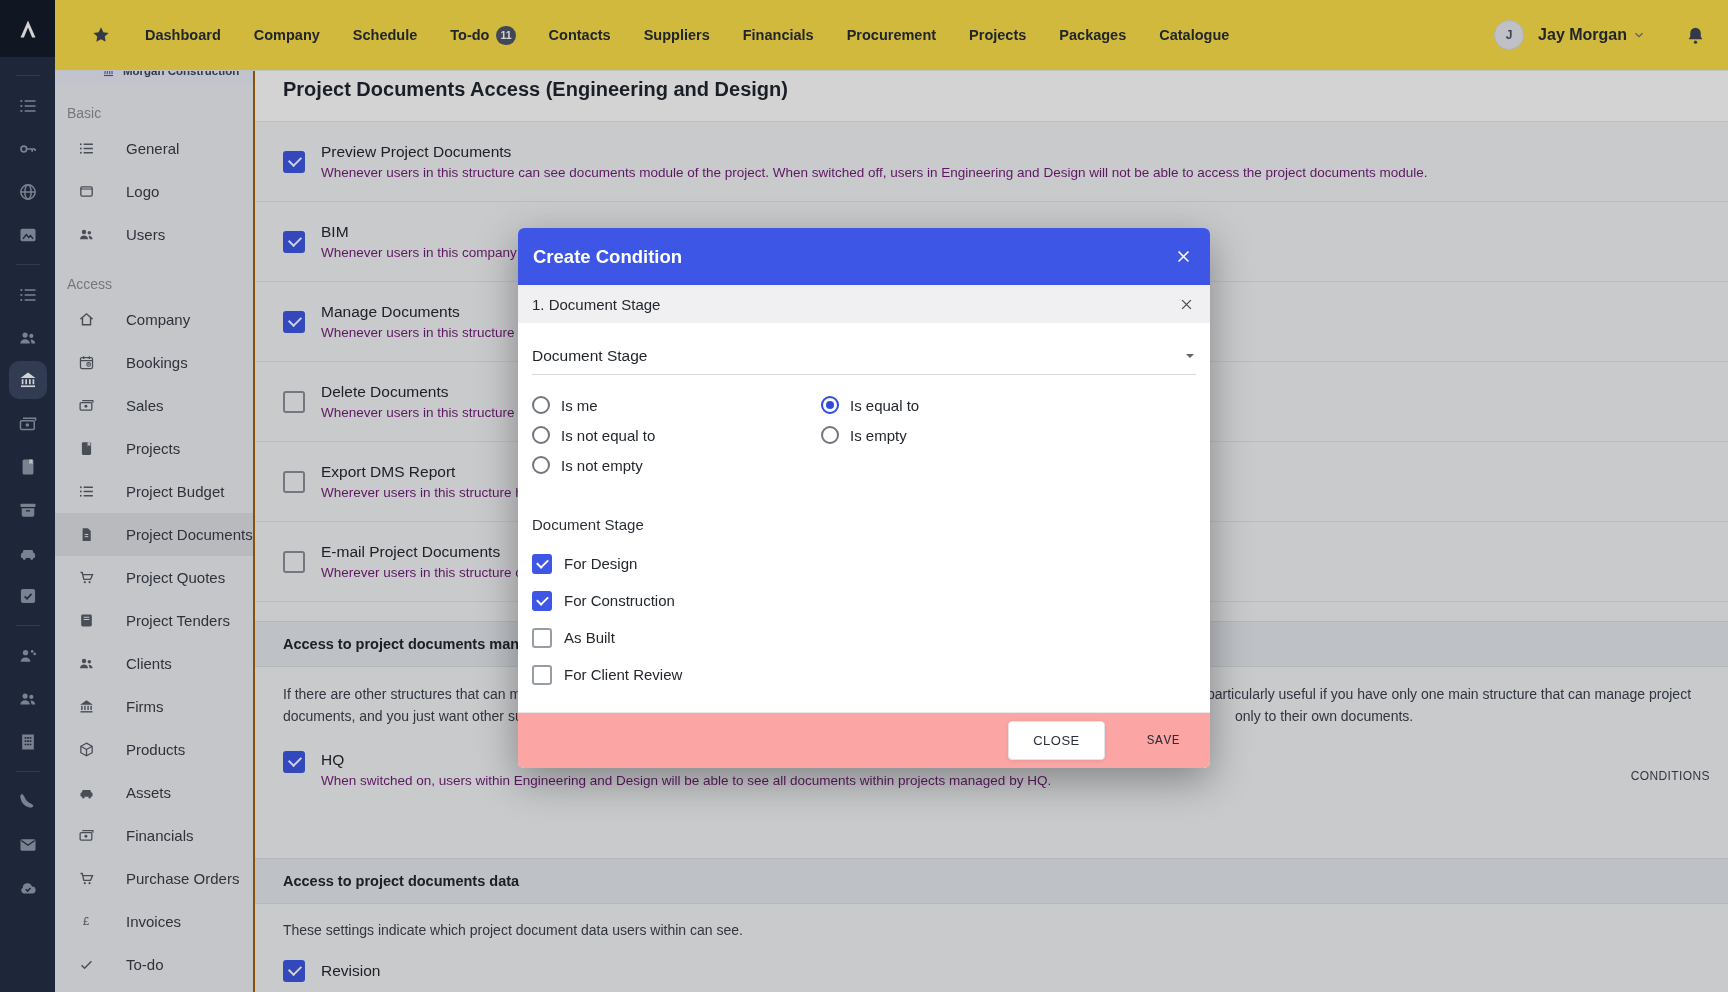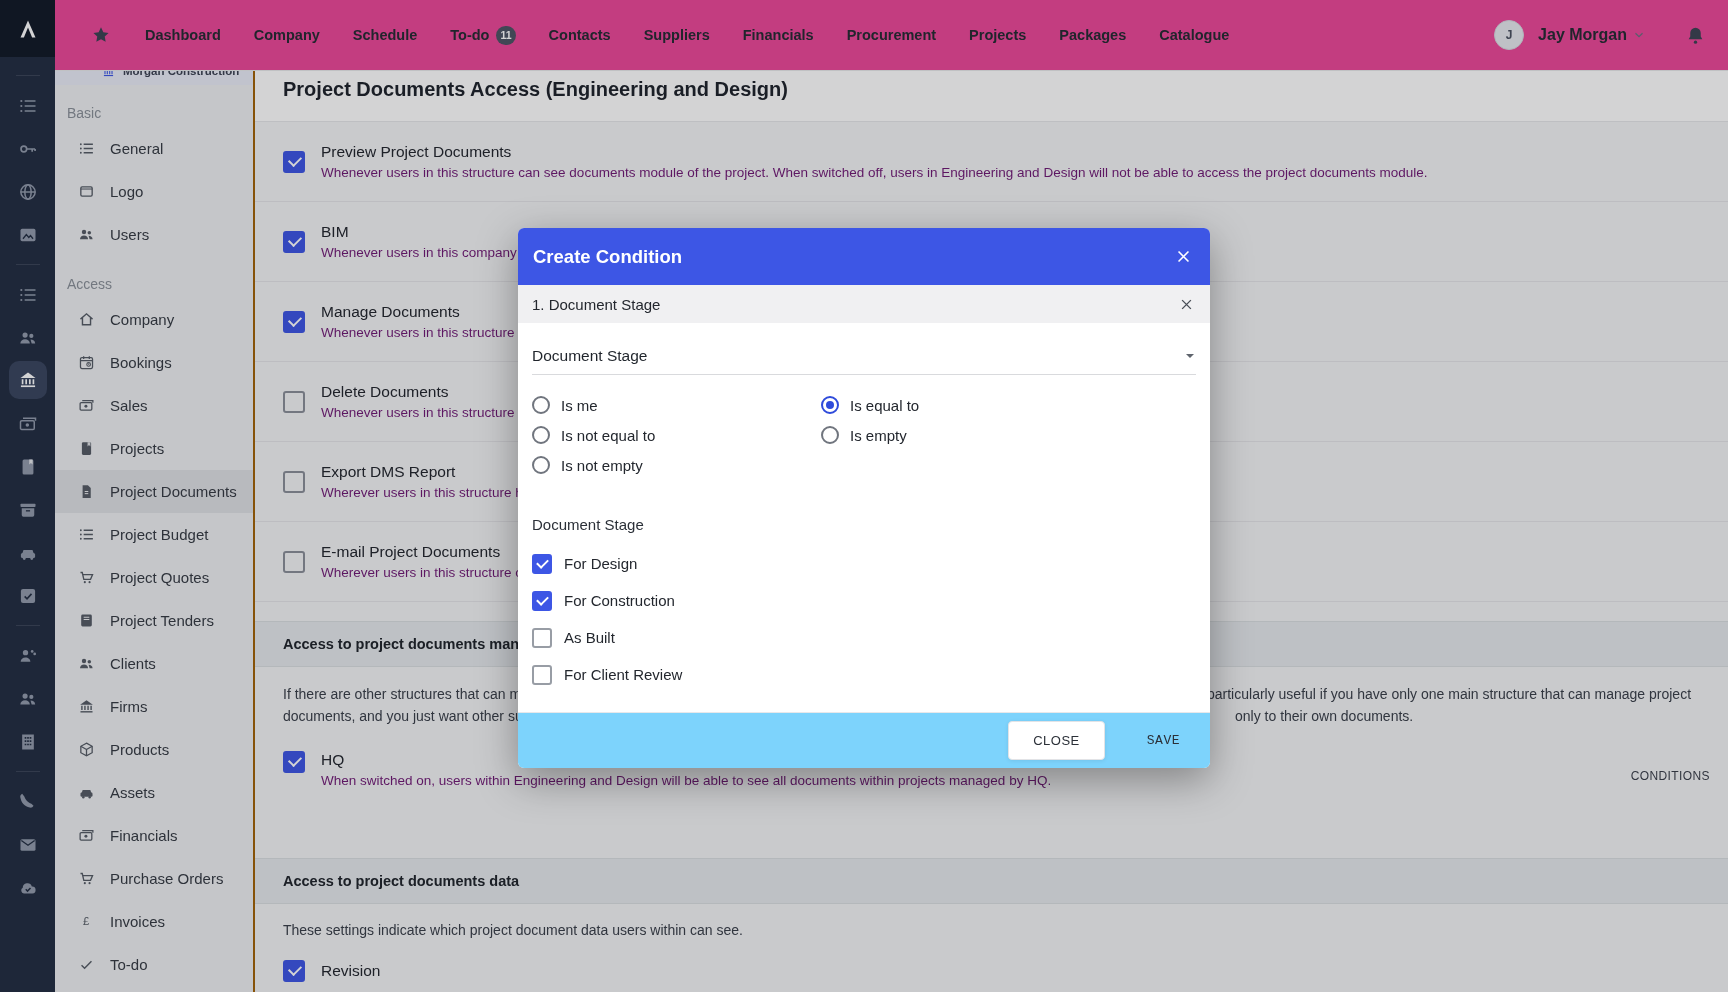--- a/index.html
+++ b/index.html
@@ -9,21 +9,21 @@
   
   .rail { position:absolute; left:0; top:0; width:55px; height:992px; background:#232e42; z-index:10; }
   .rail-logo { width:55px; height:57px; background:#121a28; display:flex; align-items:center; justify-content:center; }
   .rail-icons { display:flex; flex-direction:column; align-items:center; padding-top:10px; }
   .rail-item { width:38px; height:43px; display:flex; align-items:center; justify-content:center; color:#939cad; cursor:pointer; }
   .rail-item svg { width:20px; height:20px; }
   .rail-item.active { background:#3a4660; border-radius:10px; color:#ffffff; height:38px; margin:2px 0 3px; }
   .rail-div { width:24px; height:1px; background:#3b4558; margin:8px 0; }
 
   
-  .topnav { position:absolute; left:55px; top:0; right:0; height:71px; background:#ec4899;
+  .topnav { position:absolute; left:55px; top:0; right:0; height:71px; background:#fde047;
     border-bottom:1px solid #e8e9eb; display:flex; align-items:center; z-index:9; }
   .nav-star { margin-left:36px; color:#3c4454; display:flex; cursor:pointer; }
   .nav-star svg { width:20px; height:20px; }
   .nav-items { display:flex; align-items:center; margin-left:34px; gap:33px; }
   .nav-item { font-size:14.5px; font-weight:700; color:#262b33; cursor:pointer; display:flex; align-items:center; gap:7px; white-space:nowrap; }
   .nav-badge { background:#4d5565; color:#fff; font-size:10.5px; font-weight:700; min-width:19px; height:19px;
     border-radius:10px; display:flex; align-items:center; justify-content:center; padding:0 4px;text-align:right; }
   .nav-right { margin-left:auto; display:flex; align-items:center; margin-right:22px; gap:14px; }
   .avatar { width:30px; height:30px; border-radius:50%; background:#e7e9ee; border:1px solid #d6d9e0;
     display:flex; align-items:center; justify-content:center; font-size:12px; color:#4a5160; font-weight:700; cursor:pointer; }
@@ -32,21 +32,21 @@
   .bell { color:#3c4454; margin-left:26px; cursor:pointer; display:flex; }
   .bell svg { width:21px; height:21px; }
 
   
   .sidebar { position:absolute; left:55px; top:57px; width:200px; bottom:0; background:#eef0f2;
     border-right:2px solid #a16207; z-index:8; }
   .org-row { height:28px; background:#e9ecf7; display:flex; align-items:center; padding-left:47px; gap:8px; cursor:pointer; }
   .org-row svg { width:13px; height:13px; color:#3d56e5; }
   .org-row span { font-size:11.5px; color:#3d4354; font-weight:700; }
   .side-head { font-size:14px; color:#8a9099; padding:20px 0 6px 12px; }
-  .side-item { height:43px; display:flex; align-items:center; padding-left:23px; gap:15px; cursor:pointer; color:#565c66; }
+  .side-item { height:43px; display:flex; align-items:center; padding-left:23px; gap:31px; cursor:pointer; color:#565c66; }
   .side-item span { font-size:15px; color:#363b44; font-weight:400; }
   .side-item svg { width:17px; height:17px; }
   .side-item.active { background:#dfe1e5; }
 
   
   .main { position:absolute; left:255px; top:57px; right:0; bottom:0; background:#f3f4f6; z-index:1; }
   .page-title-band { height:65px; background:#ffffff; border-bottom:1px solid #e6e7e9; display:flex; align-items:center; padding-left:28px; }
   .page-title { font-size:20px; font-weight:700; color:#1e232b; }
   .prow { height:80px; border-bottom:1px solid #e4e5e8; display:flex; align-items:center; padding-left:28px; }
   .pcheck { width:22px; height:22px; border:2px solid #8a8f99; border-radius:3px; flex:0 0 auto; position:relative; cursor:pointer; background:transparent; }
@@ -93,21 +93,21 @@
   .radio.selected::after { content:""; position:absolute; left:3px; top:3px; width:8px; height:8px; border-radius:50%; background:#2f4bdb; }
   .radio-label { font-size:15px; color:#23272e; }
   .grp-label { margin-top:36px; font-size:15px; color:#2b3038; }
   .chk-list { margin-top:12px; }
   .chk-item { height:37px; display:flex; align-items:center; gap:12px; cursor:pointer; }
   .chk { width:20px; height:20px; border:2px solid #989da5; border-radius:3px; position:relative; flex:0 0 auto; }
   .chk.checked { background:#3d56e5; border-color:#3d56e5; }
   .chk.checked::after { content:""; position:absolute; left:3px; top:3px; width:9px; height:5px;
     border-left:2px solid #fff; border-bottom:2px solid #fff; transform:rotate(-45deg); }
   .chk-label { font-size:15px; color:#23272e; }
-  .m-foot { position:absolute; left:0; right:0; bottom:0; height:56px; background:#7dd3fc; border-top:1px solid #e8e8ea;
+  .m-foot { position:absolute; left:0; right:0; bottom:0; height:56px; background:#fca5a5; border-top:1px solid #e8e8ea;
     display:flex; align-items:center; justify-content:flex-end; padding-right:30px; gap:42px; }
   .btn-close { background:#ffffff; border:1px solid #e2e3e6; border-radius:4px; box-shadow:0 1px 4px rgba(0,0,0,0.08);
     padding:11px 24px; font-size:13px; letter-spacing:0.5px; color:#2b3038; font-weight:400; cursor:pointer;
     font-family:"Liberation Sans", sans-serif; }
   .btn-save { background:none; border:none; font-size:13px; letter-spacing:0.5px; color:#2b3038; cursor:pointer;
     font-family:Liberation Mono, monospace; }
 </style>
 </head>
 <body>
 
@@ -453,31 +453,31 @@
         <use href="#i-money"></use>
       </svg>
       <span>Sales</span>
     </div>
   <div class="side-item">
       <svg>
         <use href="#i-book"></use>
       </svg>
       <span>Projects</span>
     </div>
+  <div class="side-item">
+      <svg>
+        <use href="#i-list"></use>
+      </svg>
+      <span>Project Budget</span>
+    </div>
   <div class="side-item active">
       <svg>
         <use href="#i-doc"></use>
       </svg>
       <span>Project Documents</span>
-    </div>
-  <div class="side-item">
-      <svg>
-        <use href="#i-list"></use>
-      </svg>
-      <span>Project Budget</span>
     </div>
   <div class="side-item">
       <svg>
         <use href="#i-cart"></use>
       </svg>
       <span>Project Quotes</span>
     </div>
   <div class="side-item">
       <svg>
         <use href="#i-tablet"></use>

